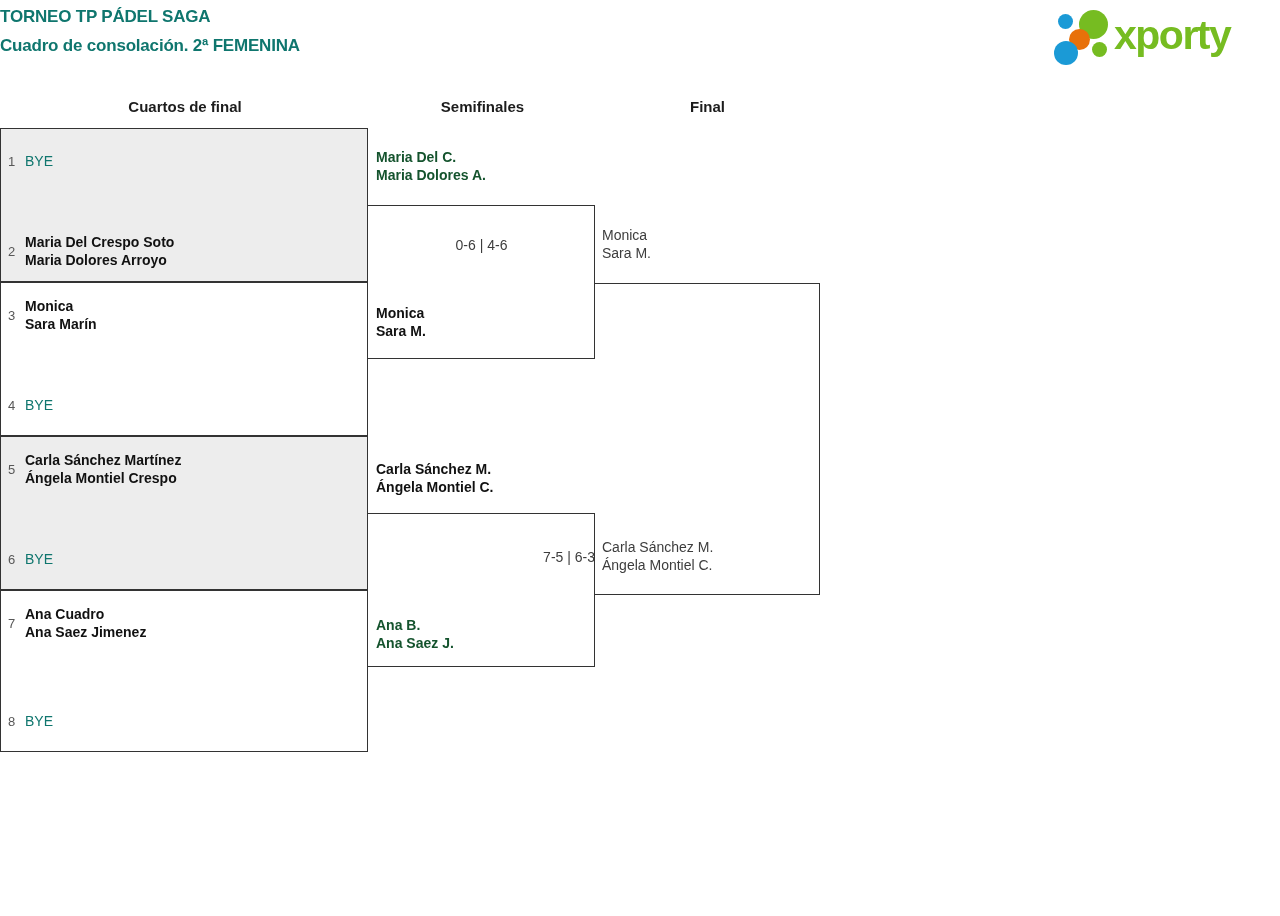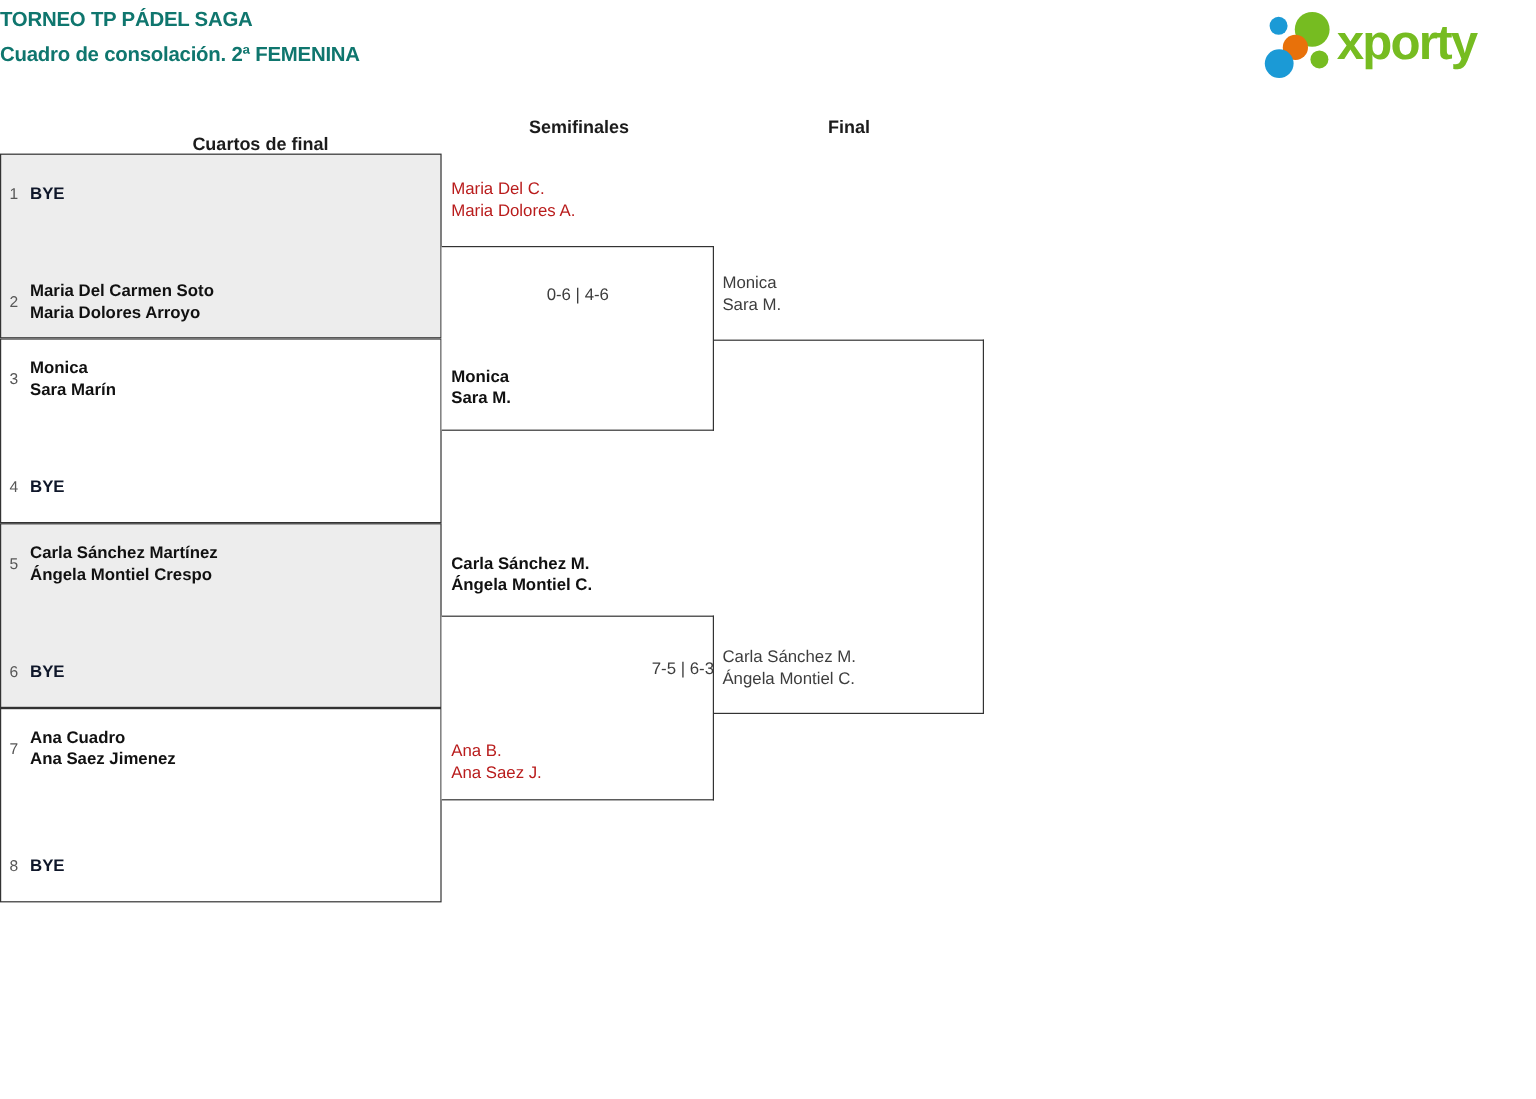--- a/index.html
+++ b/index.html
@@ -72,21 +72,21 @@
 
   
   .round-header {
     position: absolute;
     font-size: 15px;
     font-weight: bold;
     color: #1c1c1c;
     text-align: center;
     white-space: nowrap;
   }
-  .rh-qf { left: 0px;   top: 112px; width: 370px; padding-left: 32px; }
+  .rh-qf { left: 0px;   top: 98px; width: 370px; }
   .rh-sf { left: 370px; top: 98px; width: 225px; }
   .rh-f  { left: 595px; top: 98px; width: 225px; }
 
   
   .bracket {
     position: absolute;
     left: 0;
     top: 128px;
     width: 840px;
     height: 630px;
@@ -131,21 +131,21 @@
     line-height: 15px;
   }
   .names {
     flex: 1 1 auto;
     font-size: 14px;
     line-height: 18px;
     white-space: nowrap;
   }
   .names .nm { display: block; }
   .winner .names { color: #111111; font-weight: bold; }
-  .bye    .names { color: #0f172a; font-weight: bold; }
+  .bye    .names { color: #0f766e; font-weight: normal; }
 
   
   .sf-box {
     position: absolute;
     left: 368px;
     width: 227px;
     border: 1px solid #333333;
     border-left: none;
     background: #ffffff;
     box-sizing: border-box;
@@ -157,21 +157,21 @@
   .sf-label {
     position: absolute;
     left: 376px;
     width: 215px;
     font-size: 14px;
     line-height: 18px;
     white-space: nowrap;
   }
   .sf-label .nm { display: block; }
   .sf-label.winner { color: #111111; font-weight: bold; }
-  .sf-label.loser  { color: #b91c1c; font-weight: normal; }
+  .sf-label.loser  { color: #14532d; font-weight: bold; }
 
   .sf1-top    { top: 20px;  }
   .sf1-bottom { top: 176px; }
   .sf2-top    { top: 332px; }
   .sf2-bottom { top: 488px; }
 
   .sf-score {
     position: absolute;
     width: 227px;
     left: 368px;
@@ -240,21 +240,21 @@
   <div class="qf-block qf1 shaded">
     <div class="entry entry-top bye">
       <span class="seed">1</span>
       <span class="names">
         <span class="nm">BYE</span>
       </span>
     </div>
     <div class="entry entry-bottom winner">
       <span class="seed">2</span>
       <span class="names">
-        <span class="nm">Maria Del Carmen Soto</span>
+        <span class="nm">Maria Del Crespo Soto</span>
         <span class="nm">Maria Dolores Arroyo</span>
       </span>
     </div>
   </div>
 
   <div class="qf-block qf2 plain">
     <div class="entry entry-top winner">
       <span class="seed">3</span>
       <span class="names">
         <span class="nm">Monica</span>

